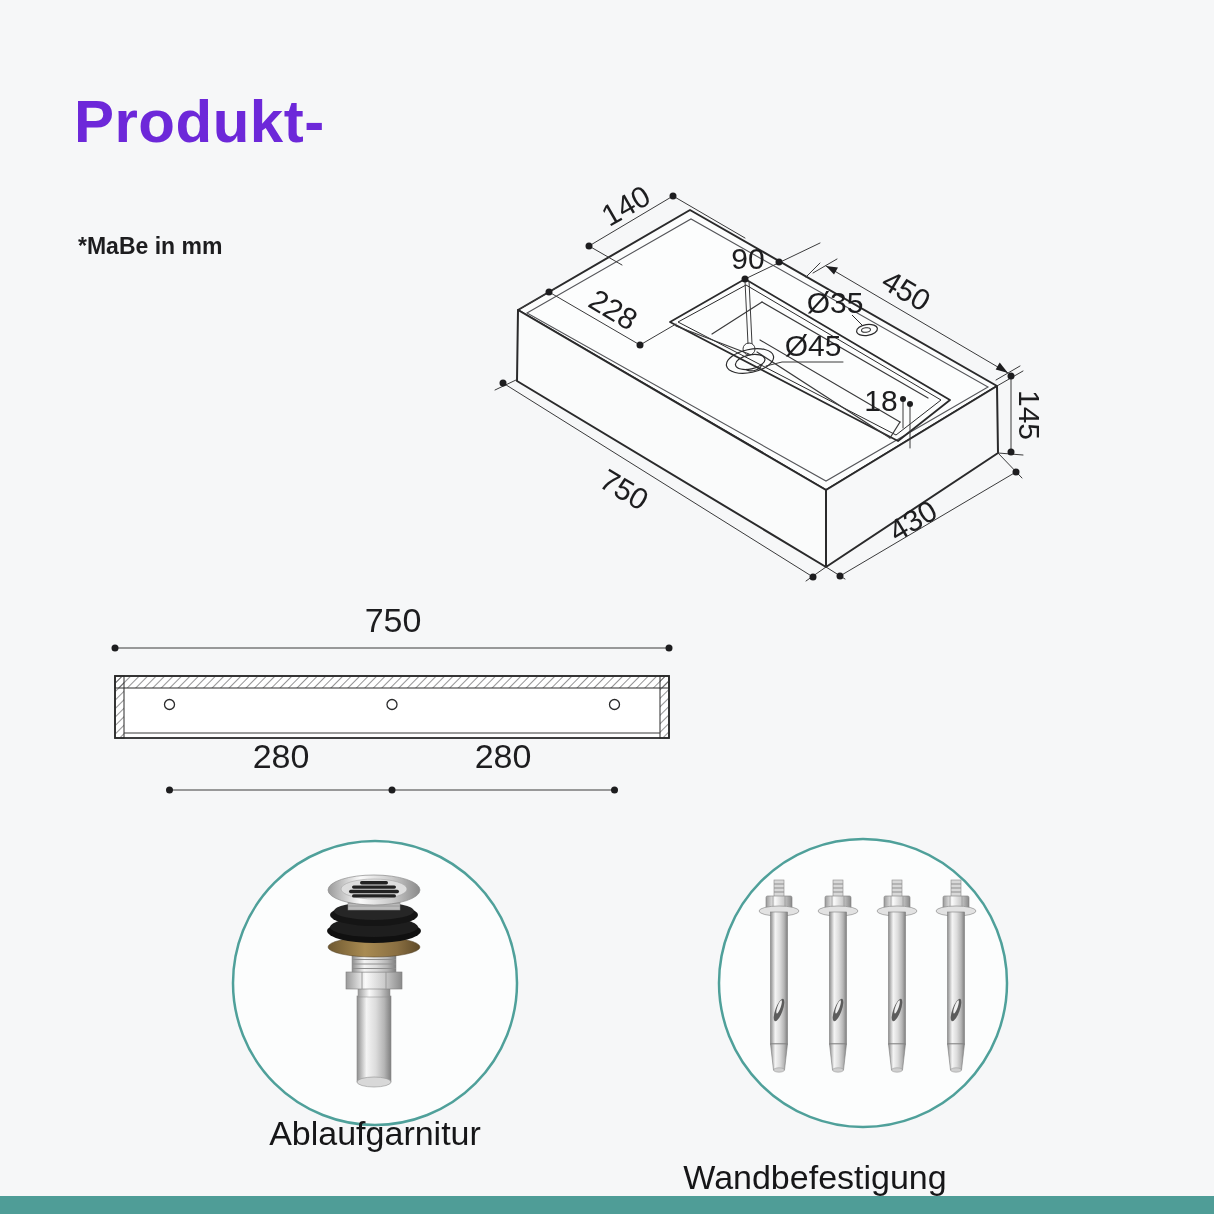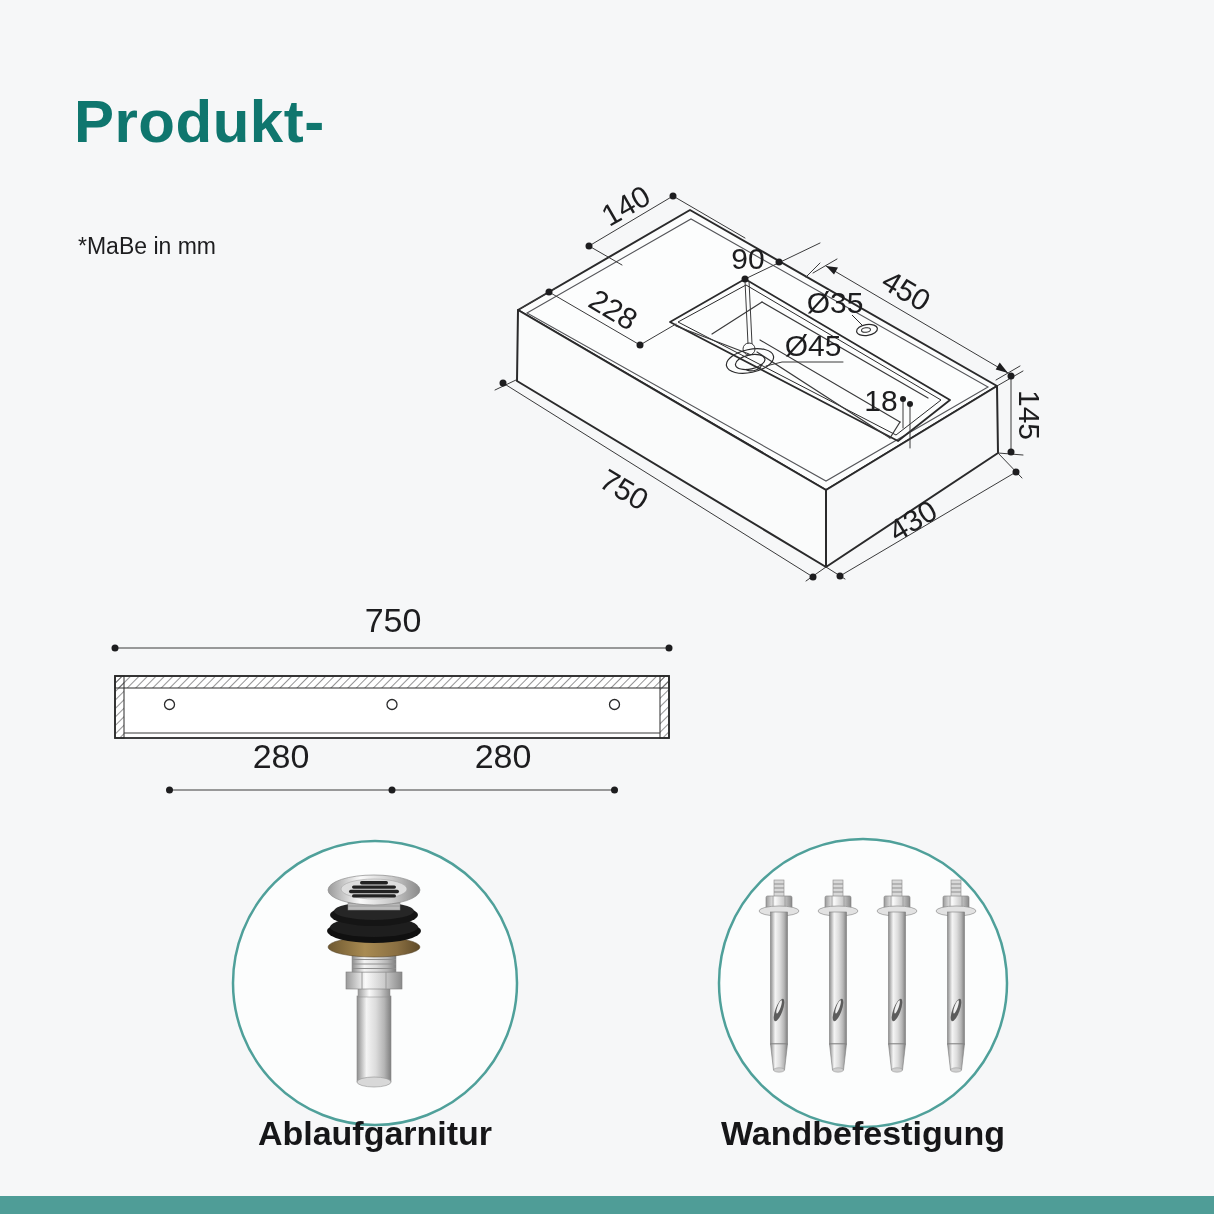--- a/index.html
+++ b/index.html
@@ -7,40 +7,40 @@
     width:1214px;height:1214px;
     background:#F6F7F8;
     font-family:"Liberation Sans", sans-serif;
     overflow:hidden;
     position:relative;
   }
   #page{position:absolute;left:0;top:0;width:1214px;height:1214px;background:#F6F7F8;}
   .title{
     position:absolute;left:74px;top:86px;
     font-size:60px;font-weight:700;letter-spacing:.5px;
-    line-height:72px;color:#0f766e;white-space:pre;
+    line-height:72px;color:#6d28d9;white-space:pre;
   }
   .note{
     position:absolute;left:78px;top:233px;
-    font-size:23px;font-weight:400;color:#1D1D1F;
+    font-size:23px;font-weight:700;color:#1D1D1F;
   }
   svg{position:absolute;overflow:visible;}
   svg text{
     font-family:"Liberation Sans", sans-serif;
     fill:#1D1D1F;
   }
   .dimtxt{font-size:30px;}
   .dimtxt2{font-size:34px;}
   .caption{
     position:absolute;top:1114px;
-    font-size:34px;font-weight:700;color:#161618;
+    font-size:34px;font-weight:400;color:#161618;
     transform:translateX(-50%);white-space:nowrap;
   }
   #caption-drain{left:375px;}
-  #caption-mount{left:863px;}
+  #caption-mount{left:815px;margin-top:44px;}
   .footer-bar{
     position:absolute;left:0;top:1196px;width:1214px;height:18px;
     background:#4F9D97;
   }
 </style>
 </head>
 <body>
 
 <div id="page">
 

